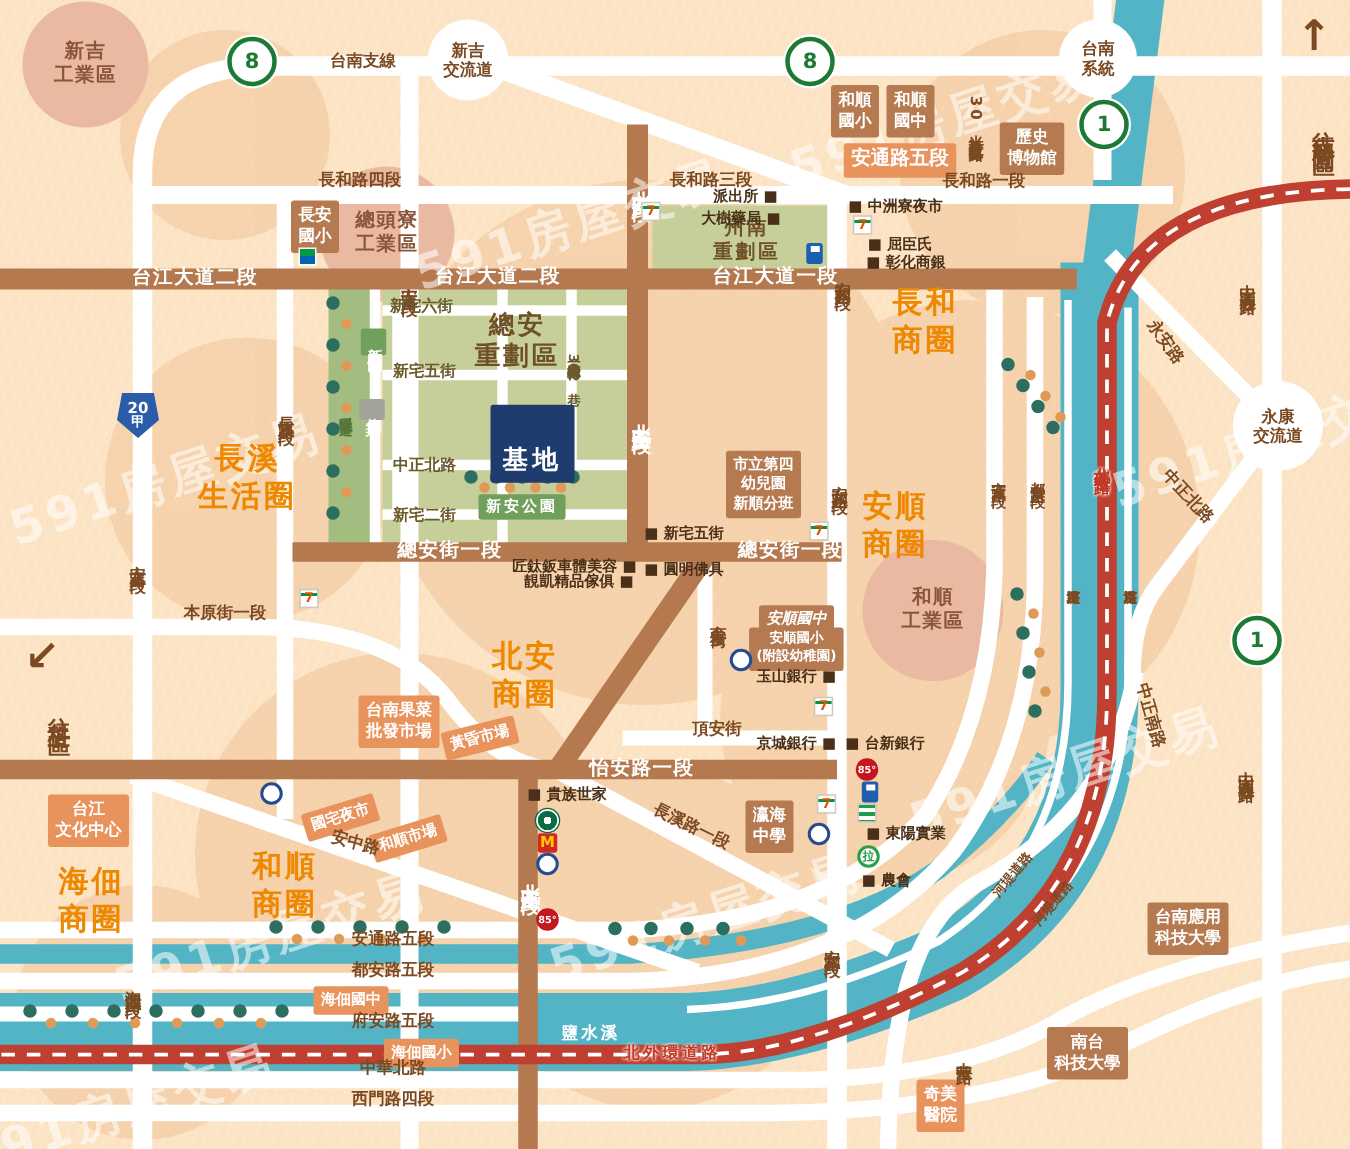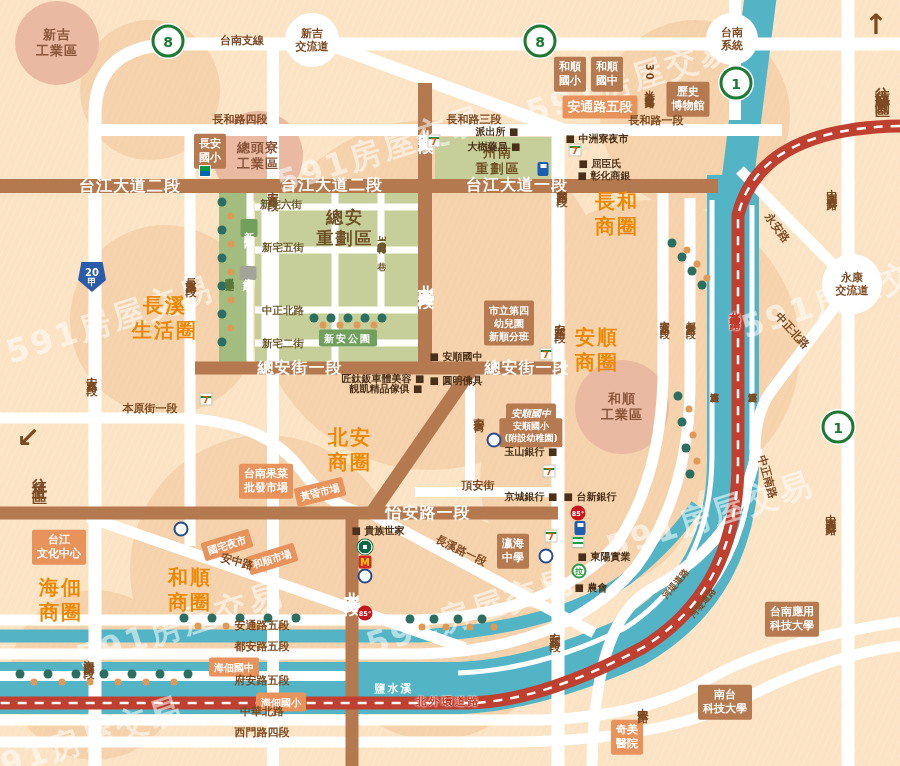--- a/index.html
+++ b/index.html
@@ -3,21 +3,21 @@
 <meta charset="utf-8">
 <style>
   html,body{margin:0;padding:0;background:#e9e2d5;}
   .map{position:relative;width:900px;height:766px;overflow:hidden;
        font-family:"DejaVu Sans",sans-serif;background:#fbe3c3;}
   .map svg{position:absolute;left:0;top:0;}
   #layer-labels{position:absolute;inset:0;}
   
   .t{position:absolute;font-weight:bold;white-space:pre-line;text-align:center;line-height:1.25;}
   .b{color:#7c4a22;font-size:11px;}
-  .w{color:#fff;font-size:16px;letter-spacing:1px;}
+  .w{color:#fff;font-size:13px;letter-spacing:1px;}
   .rd{color:#c23a28;font-size:11px;letter-spacing:2px;text-shadow:0 0 2px #fff,0 0 2px #fff;}
   .tl{color:#fff;font-size:11px;letter-spacing:2px;}
   .st{color:#6b5a2c;font-size:10.5px;}
   .v{writing-mode:vertical-rl;letter-spacing:2px;}
   .s9{font-size:9px;letter-spacing:0;}
   .s10{font-size:10px;}
   .dist{color:#ee8800;font-size:20px;letter-spacing:2px;}
   .ind{color:#8a563a;font-size:13px;letter-spacing:1px;}
   .zt{color:#6f5126;letter-spacing:2px;}
   .poi-txt{color:#4a3018;font-size:10px;white-space:nowrap;}
@@ -344,21 +344,21 @@
       <div class="t w v" style="left: 426px; top: 277px; transform: translate(-50%, -50%);">北安路三段</div>
       <div class="t w v" style="left: 352px; top: 584px; transform: translate(-50%, -50%);">北安路三段</div>
       <div class="t rd" style="left: 448px; top: 702px; transform: translate(-50%, -50%);">北外環道路</div>
       <div class="t rd v" style="left: 734px; top: 307px; transform: translate(-50%, -50%);">北外環道路</div>
       <div class="t tl" style="left: 394px; top: 689px; transform: translate(-50%, -50%);">鹽水溪</div>
       <div class="t poi-txt" style="left: 497px; top: 132px; transform: translate(-50%, -50%);">派出所 ■</div>
       <div class="t poi-txt" style="left: 494px; top: 147px; transform: translate(-50%, -50%);">大樹藥局 ■</div>
       <div class="t poi-txt" style="left: 597px; top: 139px; transform: translate(-50%, -50%);">■ 中洲寮夜市</div>
       <div class="t poi-txt" style="left: 600px; top: 164px; transform: translate(-50%, -50%);">■ 屈臣氏</div>
       <div class="t poi-txt" style="left: 604px; top: 176px; transform: translate(-50%, -50%);">■ 彰化商銀</div>
-      <div class="t poi-txt" style="left: 456px; top: 357px; transform: translate(-50%, -50%);">■ 安順國中</div>
+      <div class="t poi-txt" style="left: 456px; top: 357px; transform: translate(-50%, -50%);">■ 新宅五街</div>
       <div class="t poi-txt" style="left: 456px; top: 381px; transform: translate(-50%, -50%);">■ 圓明佛具</div>
       <div class="t poi-txt" style="left: 383px; top: 379px; transform: translate(-50%, -50%);">匠鈦鈑車體美容 ■</div>
       <div class="t poi-txt" style="left: 386px; top: 389px; transform: translate(-50%, -50%);">靚凱精品傢俱 ■</div>
       <div class="t poi-txt" style="left: 378px; top: 531px; transform: translate(-50%, -50%);">■ 貴族世家</div>
       <div class="t poi-txt" style="left: 531px; top: 452px; transform: translate(-50%, -50%);">玉山銀行 ■</div>
       <div class="t poi-txt" style="left: 531px; top: 497px; transform: translate(-50%, -50%);">京城銀行 ■</div>
       <div class="t poi-txt" style="left: 590px; top: 497px; transform: translate(-50%, -50%);">■ 台新銀行</div>
       <div class="t poi-txt" style="left: 604px; top: 557px; transform: translate(-50%, -50%);">■ 東陽實業</div>
       <div class="t poi-txt" style="left: 591px; top: 588px; transform: translate(-50%, -50%);">■ 農會</div>
       <div class="shield-f" style="left: 168px; top: 41px; transform: translate(-50%, -50%);">8</div>
@@ -387,13 +387,16 @@
       <div class="poi bank" style="left: 365px; top: 576px; transform: translate(-50%, -50%);"></div>
       <div class="poi bank" style="left: 181px; top: 529px; transform: translate(-50%, -50%);"></div>
       <div class="poi c85" style="left: 578px; top: 513px; transform: translate(-50%, -50%);">85°</div>
       <div class="poi c85" style="left: 365px; top: 613px; transform: translate(-50%, -50%);">85°</div>
       <div class="poi sb" style="left: 365px; top: 547px; transform: translate(-50%, -50%);"></div>
       <div class="poi mcd" style="left: 365px; top: 562px; transform: translate(-50%, -50%);">M</div>
       <div class="poi px" style="left: 578px; top: 542px; transform: translate(-50%, -50%);"></div>
       <div class="poi laya" style="left: 579px; top: 571px; transform: translate(-50%, -50%);">拉</div>
     </div>
 
+  <div class="box navy" style="left:355px;top:296px;transform:translate(-50%,-50%);font-size:17px;padding:4px 8px;">
+    <span>基地</span>
+  </div>
 </div>
 
 </body></html>

